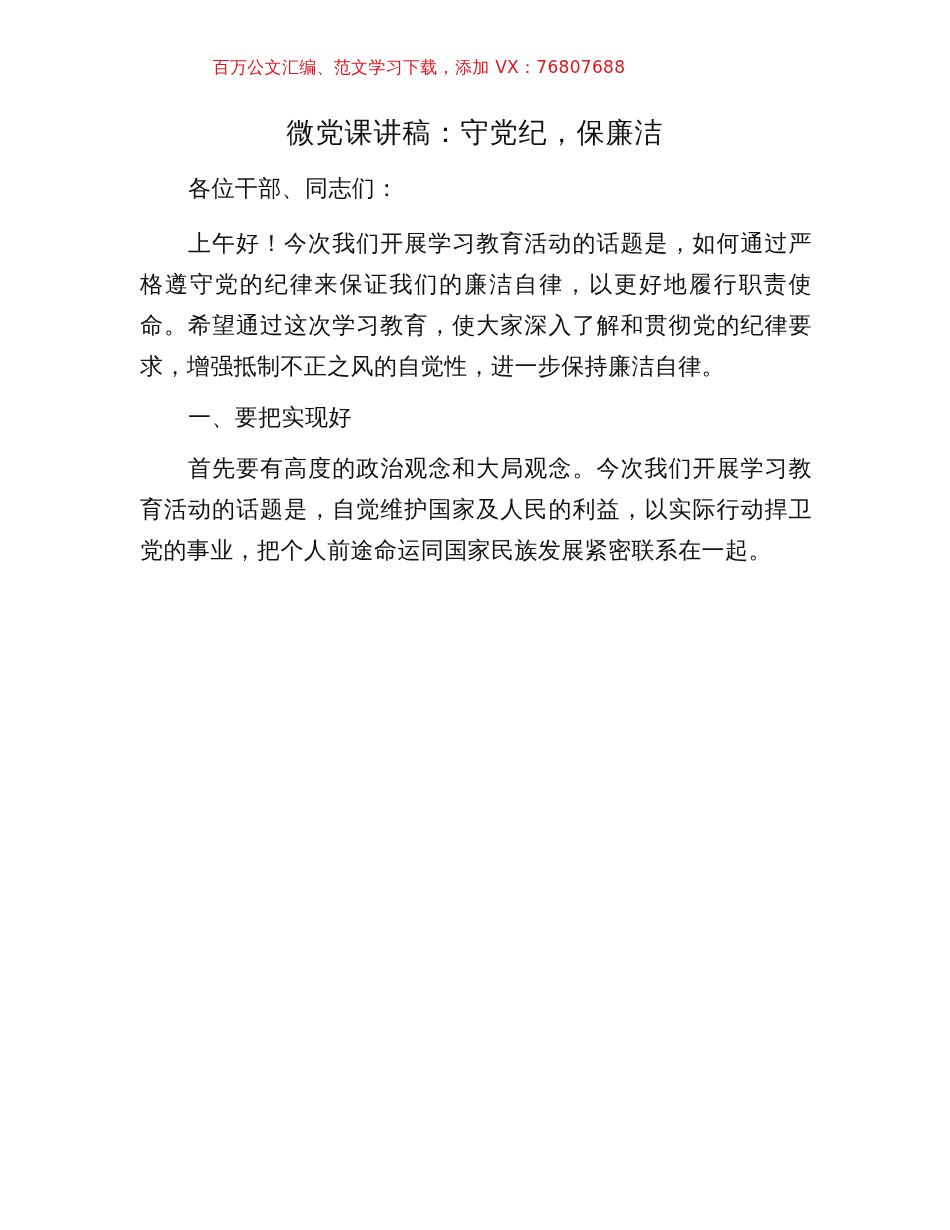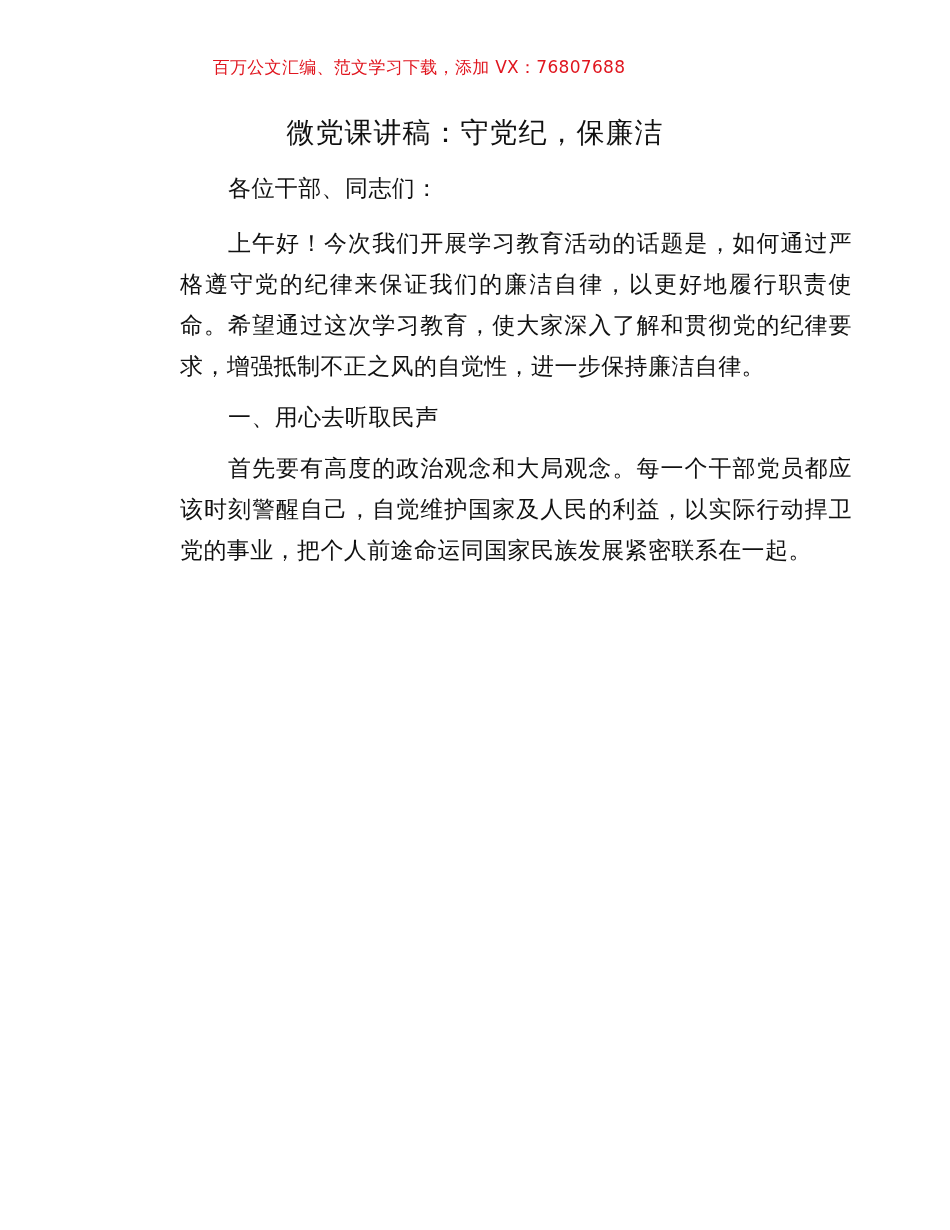--- a/index.html
+++ b/index.html
@@ -2,32 +2,32 @@
 <html><head>
   <meta charset="utf-8">
   <style>
     html, body { margin: 0; padding: 0; background: #ffffff; }
     body { width: 950px; height: 1230px; position: relative; overflow: hidden;
            font-family: "DejaVu Sans", "Liberation Sans", sans-serif; color: #111; }
     .header { position: absolute; top: 56px; left: 0; width: 838px; text-align: center;
               font-size: 17px; color: #e0161f; letter-spacing: 0.3px; }
     .title { position: absolute; top: 114px; left: 0; width: 950px; text-align: center;
              font-size: 28px; color: #111; letter-spacing: 1px; }
-    .content { position: absolute; top: 168px; left: 140px; width: 672px; margin-left: 40px; }
+    .content { position: absolute; top: 168px; left: 140px; width: 672px; }
     .p { font-size: 23px; line-height: 41px; margin: 0 0 10px 0; text-align: justify;
          text-align-last: left; letter-spacing: 0.4px; }
     .indent { text-indent: 48px; }
     .salute { text-indent: 48px; margin-bottom: 14px; }
     .heading { text-indent: 48px; }
   </style>
 </head>
 <body>
 
 <div class="header">百万公文汇编、范文学习下载，添加 VX：76807688</div>
 
 <div class="title">微党课讲稿：守党纪，保廉洁</div>
 
 <div class="content">
   <p class="p salute">各位干部、同志们：</p>
   <p class="p indent">上午好！今次我们开展学习教育活动的话题是，如何通过严格遵守党的纪律来保证我们的廉洁自律，以更好地履行职责使命。希望通过这次学习教育，使大家深入了解和贯彻党的纪律要求，增强抵制不正之风的自觉性，进一步保持廉洁自律。</p>
-  <p class="p heading">一、用心去听取民声</p>
-  <p class="p indent">首先要有高度的政治观念和大局观念。每一个干部党员都应该时刻警醒自己，自觉维护国家及人民的利益，以实际行动捍卫党的事业，把个人前途命运同国家民族发展紧密联系在一起。</p>
+  <p class="p heading">一、要把实现好</p>
+  <p class="p indent">首先要有高度的政治观念和大局观念。今次我们开展学习教育活动的话题是，自觉维护国家及人民的利益，以实际行动捍卫党的事业，把个人前途命运同国家民族发展紧密联系在一起。</p>
 </div>
 
 </body></html>

